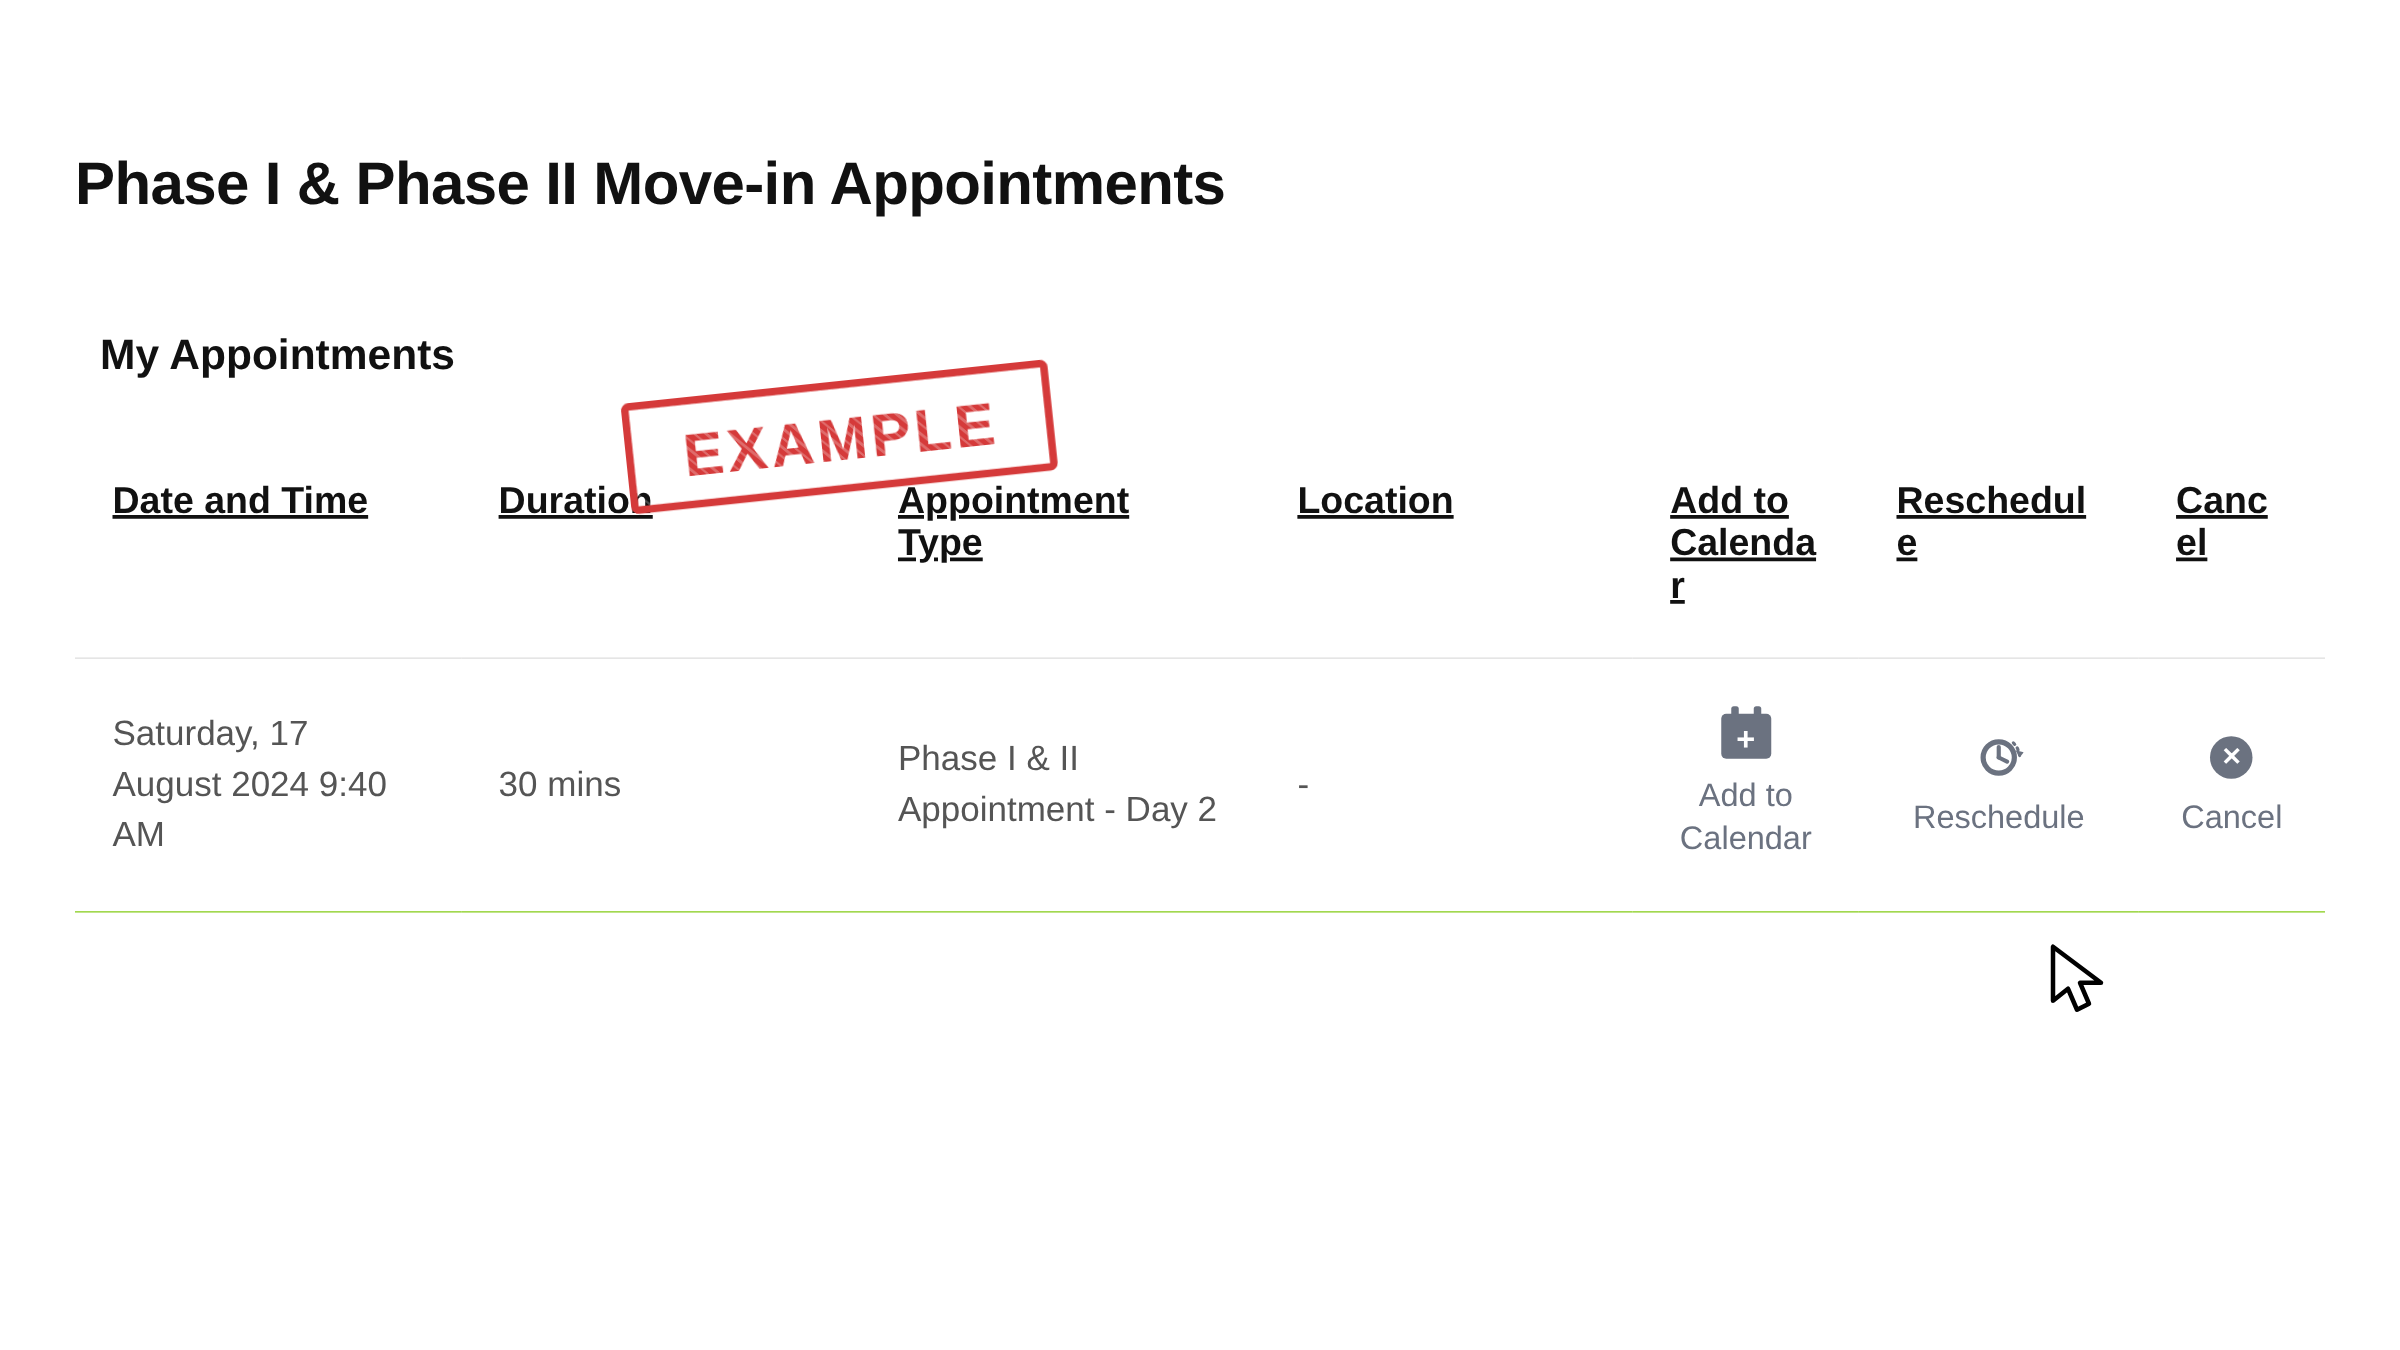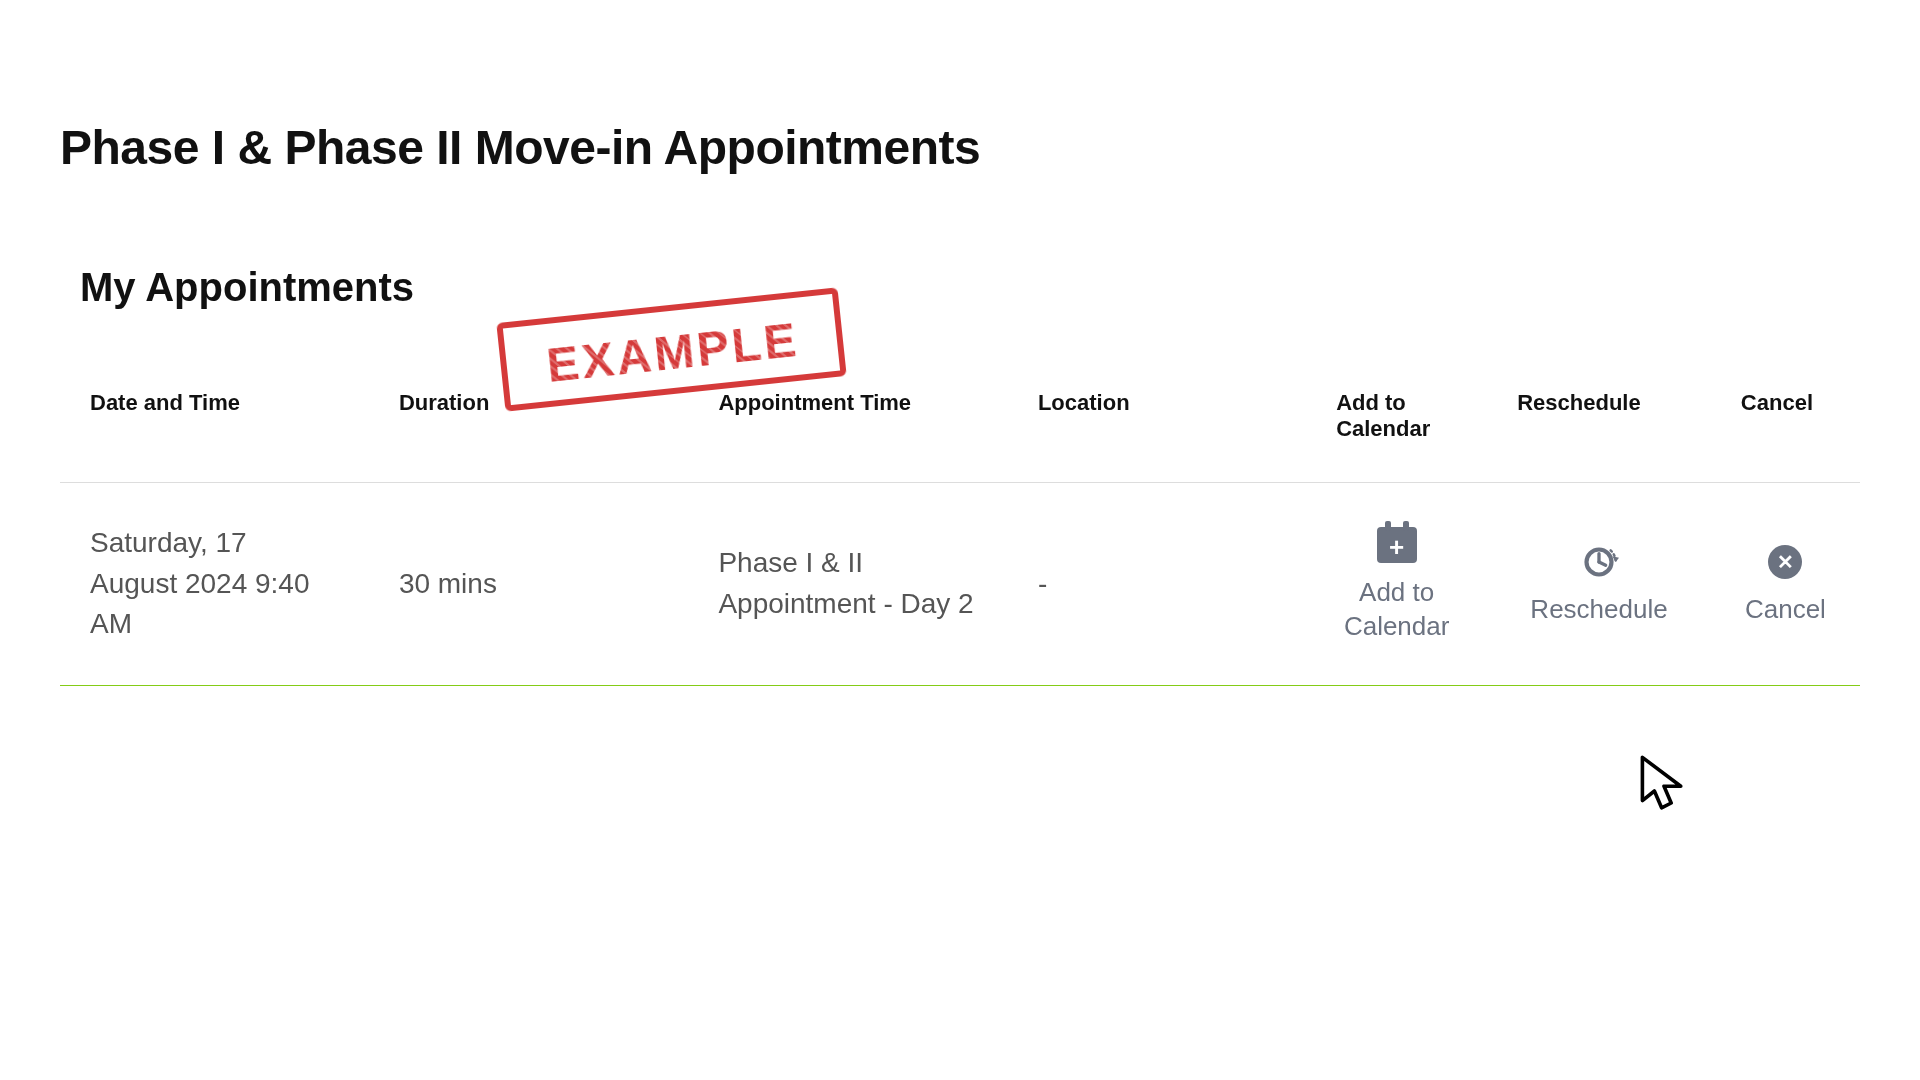--- a/index.html
+++ b/index.html
@@ -17,21 +17,21 @@
     border-radius: 28px;
   }
   .page-title {
     font-size: 48px;
     font-weight: 800;
     color: #111;
     letter-spacing: -0.5px;
     margin-bottom: 90px;
   }
   .section-title {
-    font-size: 40px;
+    font-size: 34px;
     font-weight: 800;
     color: #111;
     margin-left: 20px;
     margin-bottom: 60px;
   }
   .stamp {
     position: absolute;
     top: 305px;
     left: 500px;
     transform: rotate(-6deg);
@@ -60,26 +60,27 @@
     mix-blend-mode: lighten;
     pointer-events:none;
   }
   table.appts {
     width: 100%;
     border-collapse: collapse;
     table-layout: fixed;
   }
   table.appts th {
     text-align: left;
-    font-size: 22px;
+    font-size: 30px;
     font-weight: 800;
     color: #111;
     padding: 20px 30px 40px 30px;
     vertical-align: top;
     word-wrap: break-word;
+    text-decoration: underline;
   }
   table.appts tbody tr {
     border-top: 1px solid #ddd;
     border-bottom: 1px solid #84cc16;
   }
   table.appts td {
     font-size: 28px;
     color: #555;
     padding: 40px 30px;
     vertical-align: middle;
@@ -166,21 +167,21 @@
         <col class="col-type">
       <col class="col-location">
         <col class="col-add">
         <col class="col-resched">
         <col class="col-cancel">
     </colgroup>
     <thead>
       <tr>
         <th>Date and Time</th>
         <th>Duration</th>
-        <th>Appointment Time</th>
+        <th>Appointment Type</th>
         <th>Location</th>
         <th>Add to Calendar</th>
         <th>Reschedule</th>
         <th>Cancel</th>
       </tr>
     </thead>
     <tbody>
       <tr>
         <td>Saturday, 17 August 2024 9:40 AM</td>
         <td>30 mins</td>

